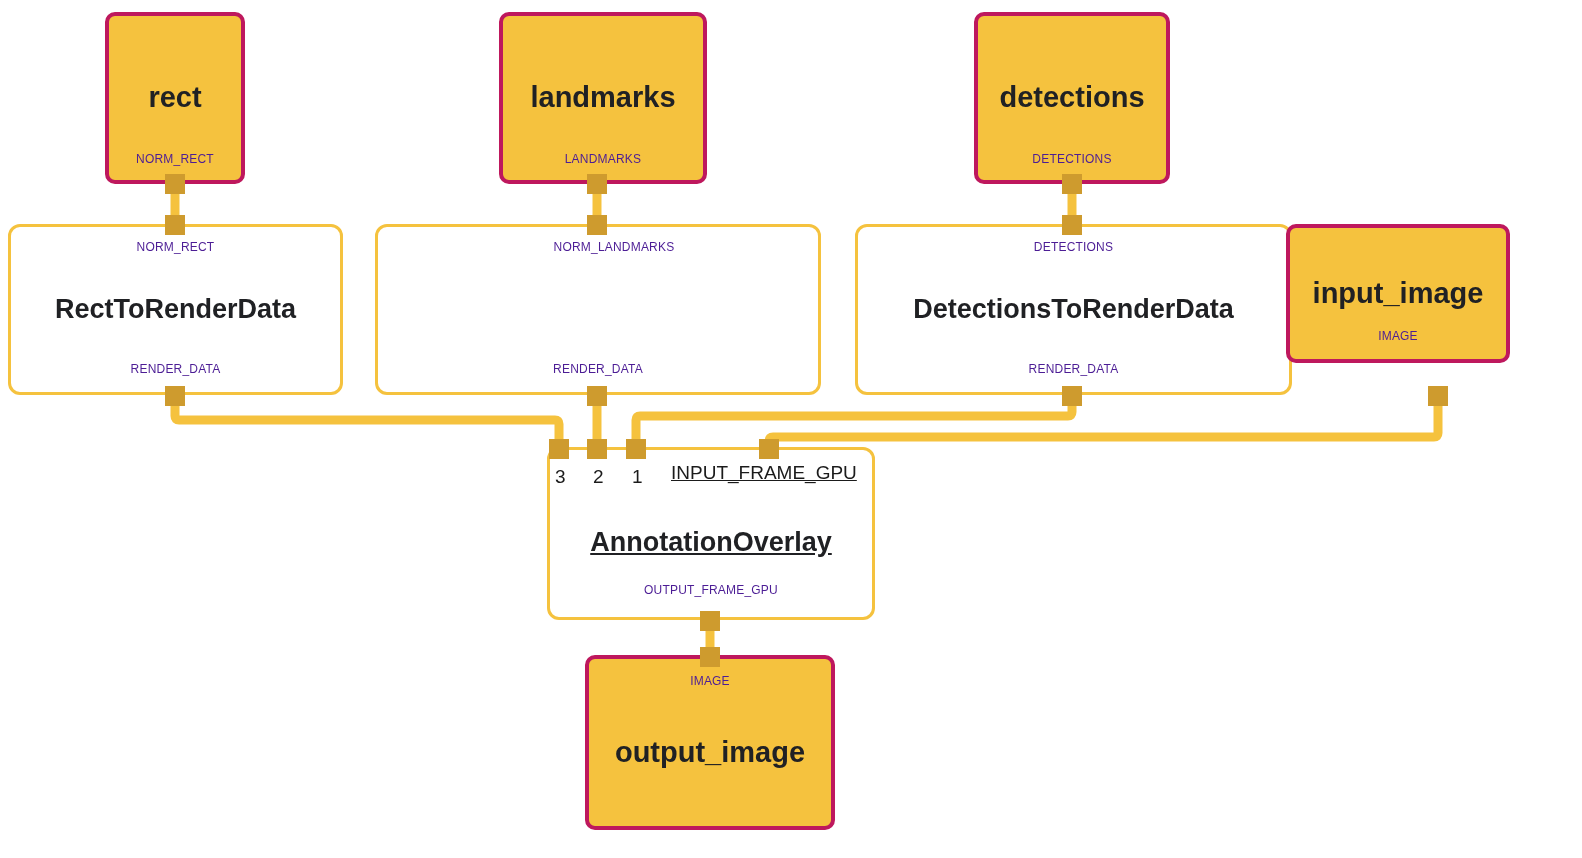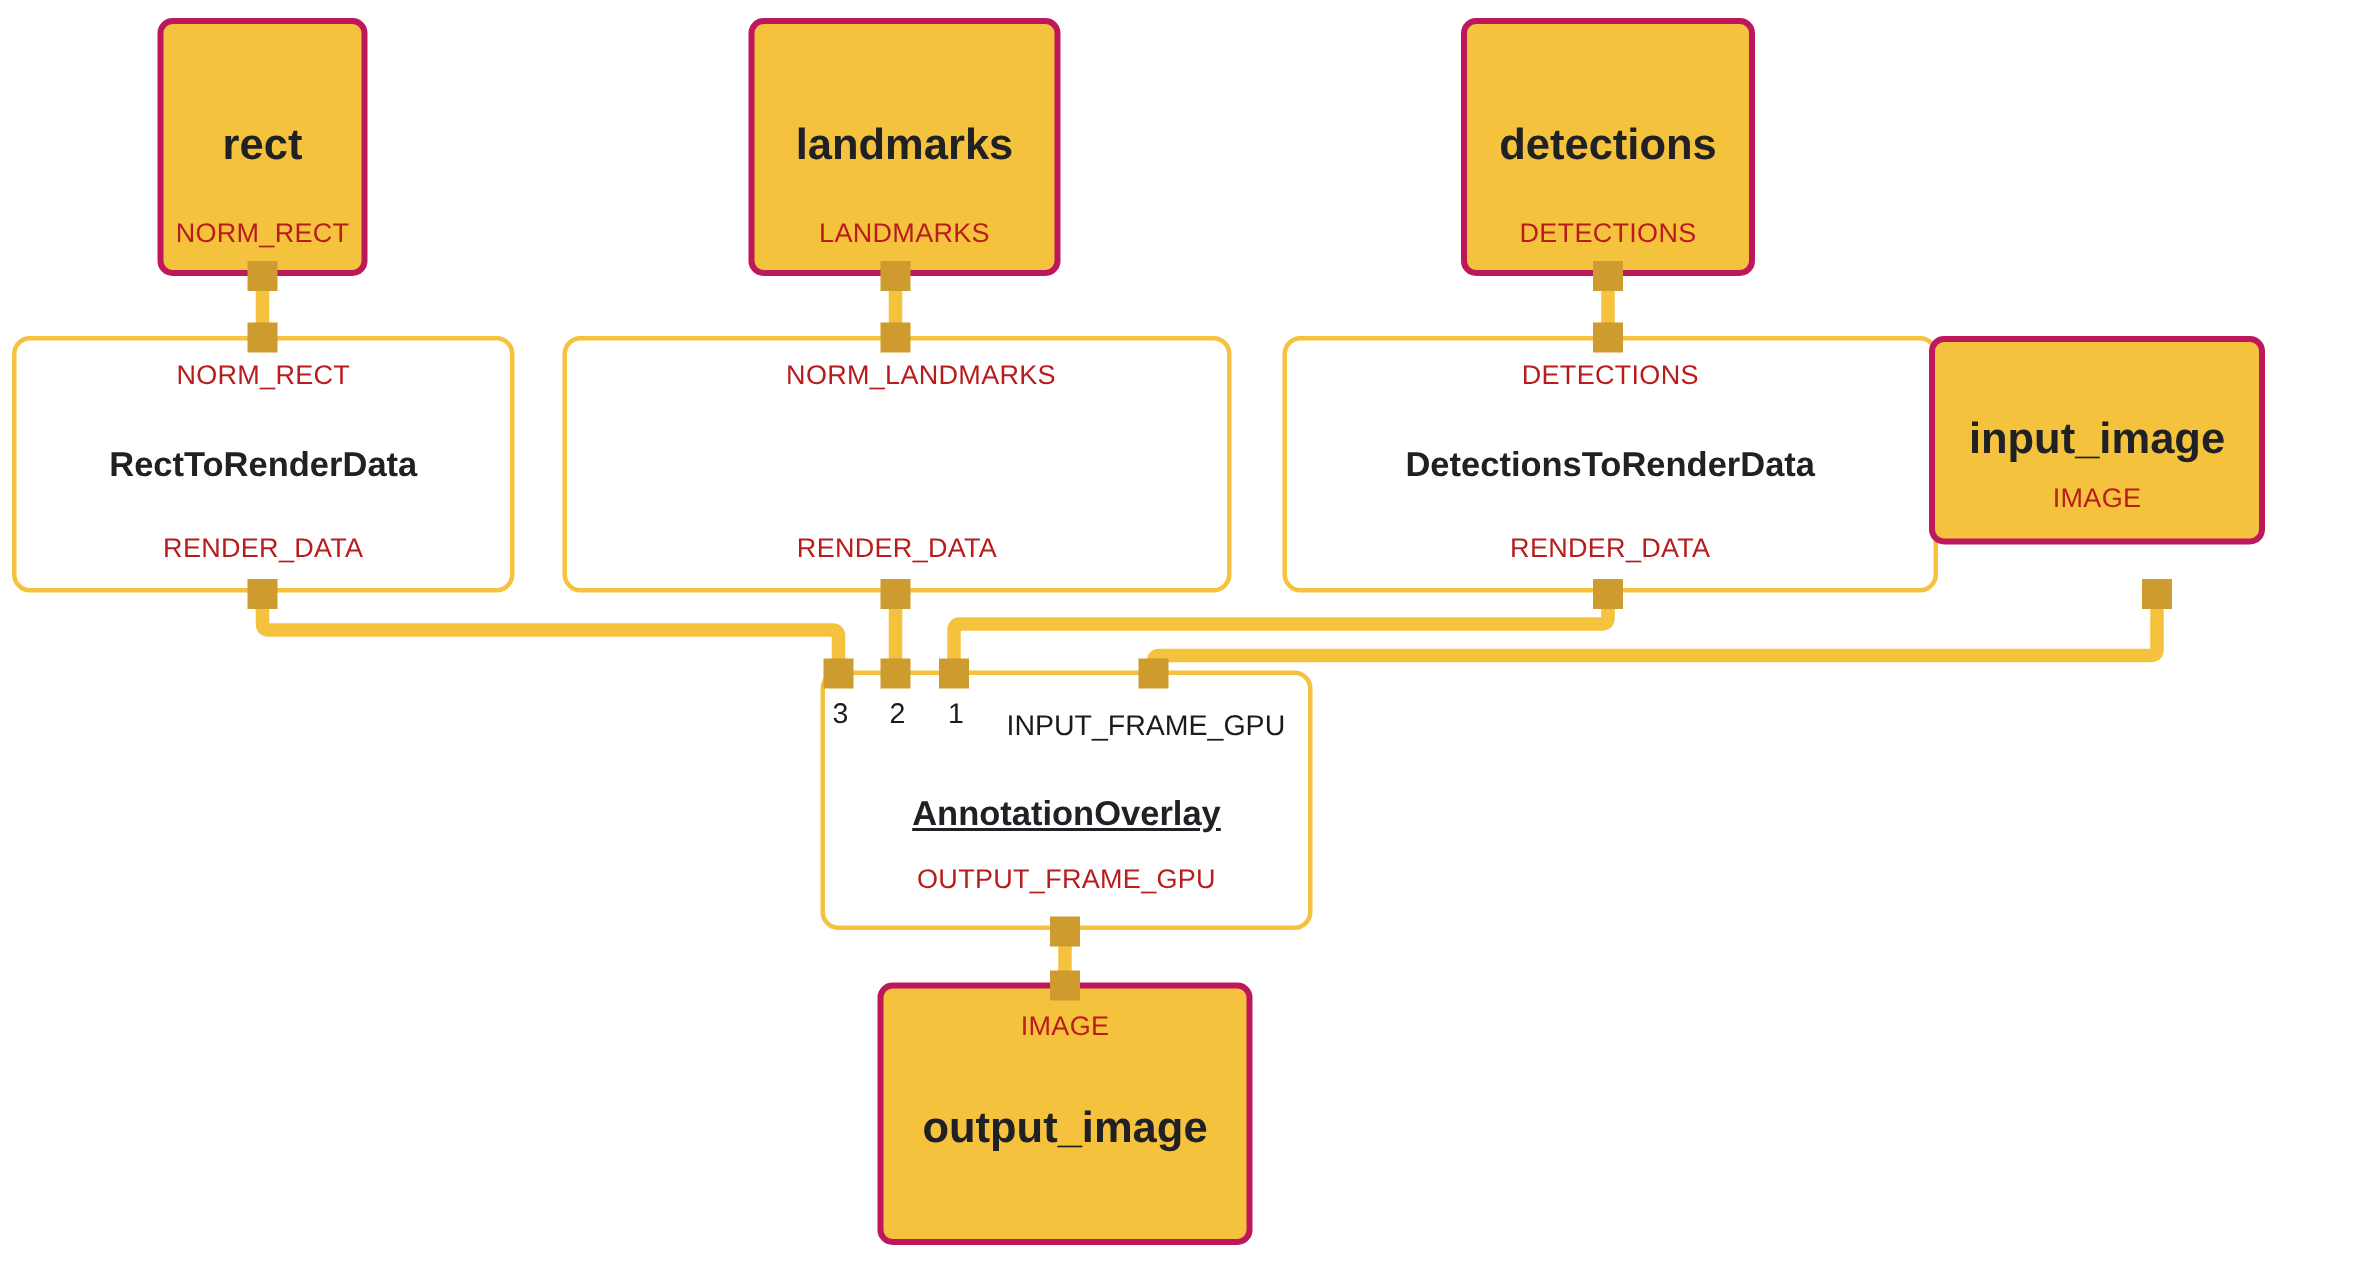--- a/index.html
+++ b/index.html
@@ -9,22 +9,22 @@
   #stage{position:absolute;left:0;top:0;width:1582px;height:858px;overflow:hidden;background:#fff;}
   #edges{position:absolute;left:0;top:0;width:1582px;height:858px;}
 
   .node{position:absolute;box-sizing:border-box;display:flex;flex-direction:column;
         align-items:center;justify-content:center;}
   .node.stream{background:#F5C23E;border:4px solid #be185d;border-radius:10px;}
   .node.calc{background:#fff;border:3px solid #F5C23E;border-radius:12px;}
 
   .title{font-weight:bold;color:#202124;line-height:1.1;white-space:nowrap;}
   .node.stream .title{font-size:29px;}
-  .node.calc  .title{font-size:23px;}
-  .tag{font-size:18px;color:#b91c1c;letter-spacing:.2px;white-space:nowrap;line-height:1.1;}
+  .node.calc  .title{font-size:27px;}
+  .tag{font-size:12px;color:#4c1d95;letter-spacing:.2px;white-space:nowrap;line-height:1.1;}
 
   .hdr{position:absolute;left:0;right:0;display:flex;justify-content:center;}
   .ftr{position:absolute;left:0;right:0;display:flex;justify-content:center;}
 
   .portrow{position:absolute;top:0;left:0;right:0;height:100%;pointer-events:none;}
   .plabel{position:absolute;font-size:19px;color:#1b1b1b;white-space:nowrap;}
 
   .port{position:absolute;width:20px;height:20px;background:#CE9B2E;}
 </style>
 </head>
@@ -108,21 +108,21 @@
     <div class="ftr" style="bottom:16px;">
       <span class="tag">IMAGE</span>
     </div>
   </div>
 
   <div class="node calc" style="left:547px;top:447px;width:328px;height:173px;">
     <div class="portrow">
       <span class="plabel" style="left:5px;top:16px;">3</span>
       <span class="plabel" style="left:43px;top:16px;">2</span>
       <span class="plabel" style="left:82px;top:16px;">1</span>
-      <span class="plabel" style="left:121px;top:24px;">INPUT_FRAME_GPU</span>
+      <span class="plabel" style="left:121px;top:12px;text-decoration:underline;">INPUT_FRAME_GPU</span>
     </div>
     <div class="title" style="margin-top:18px;text-decoration:underline;">AnnotationOverlay</div>
     <div class="ftr" style="bottom:20px;margin-top:42px;">
       <span class="tag">OUTPUT_FRAME_GPU</span>
     </div>
   </div>
 
   <div class="node stream" style="left:585px;top:655px;width:250px;height:175px;">
     <div class="hdr" style="top:16px;">
       <span class="tag">IMAGE</span>

